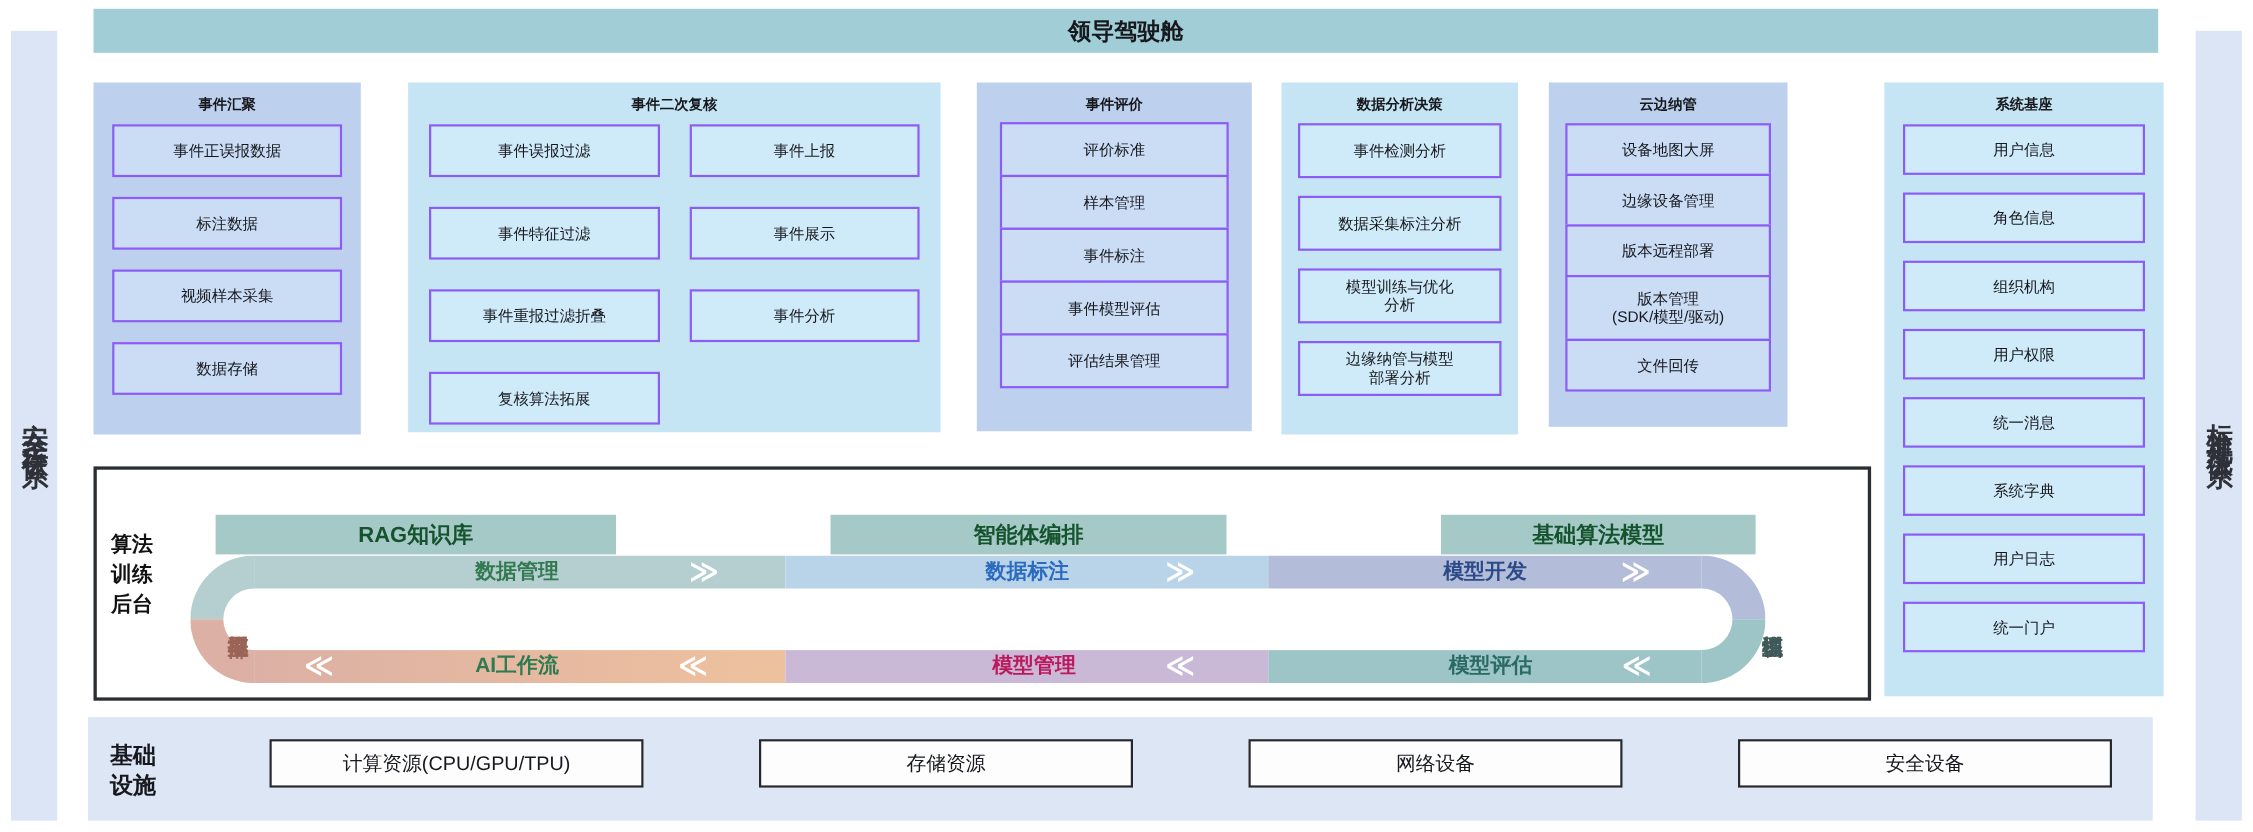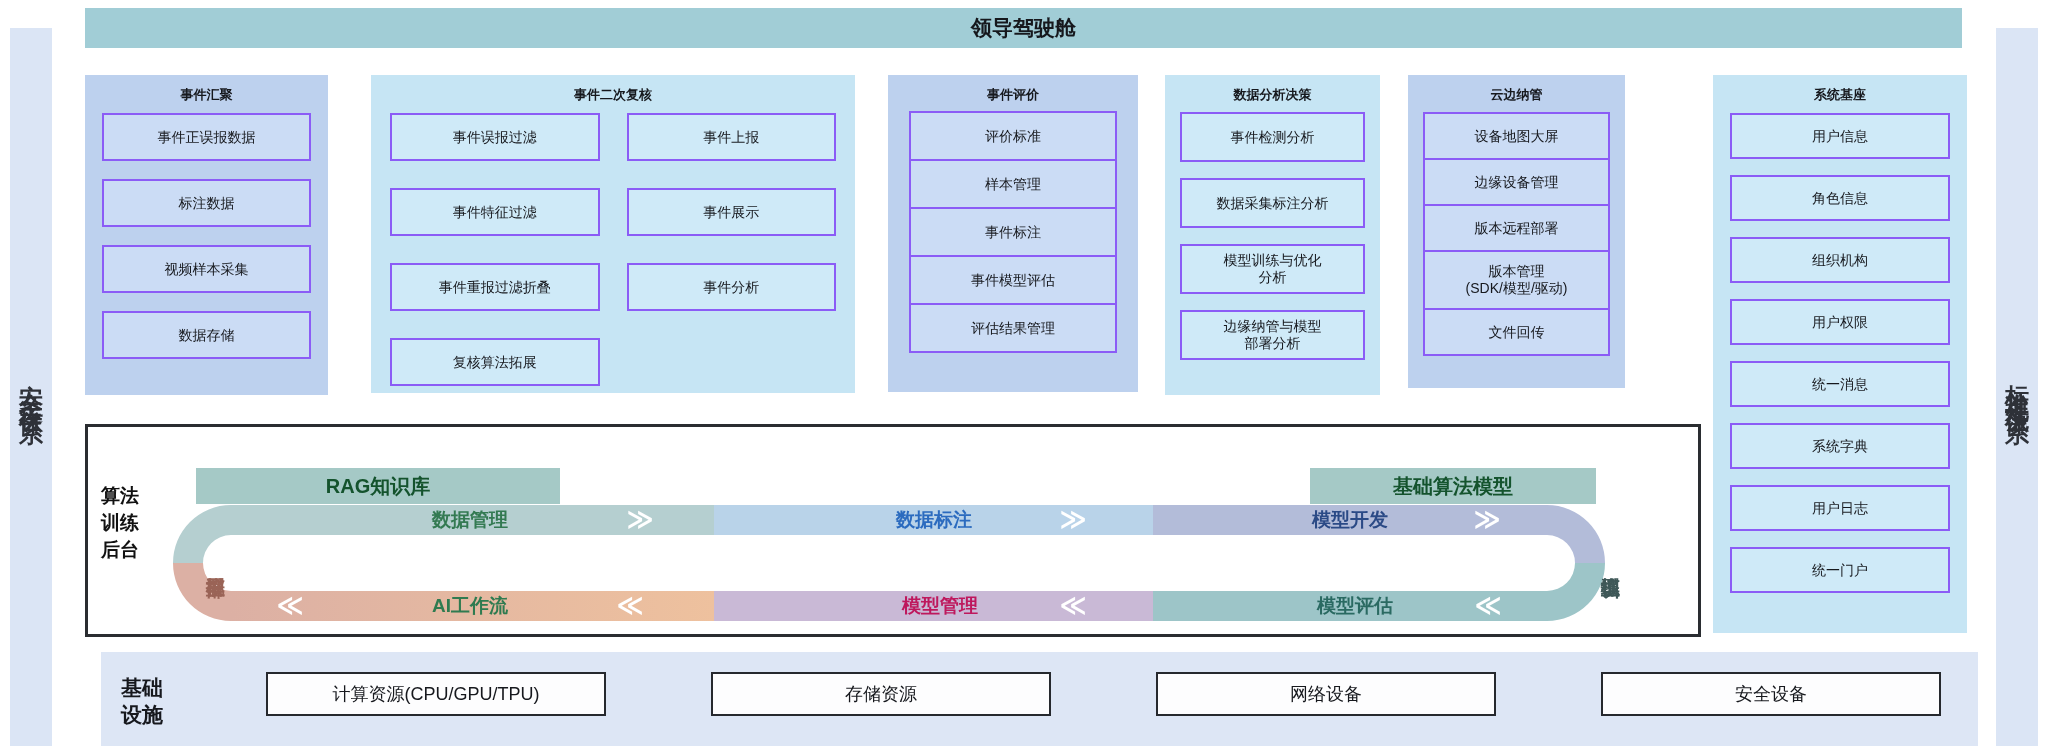--- a/index.html
+++ b/index.html
@@ -47,21 +47,21 @@
   .seg.top{top:0;height:36px;line-height:30px;}
   .seg.bot{top:86px;height:30px;line-height:30px;}
   .arrow{position:absolute;transform:translateX(-50%);color:#ffffff;font-size:26px;font-weight:bold;}
   .arrow.top{top:0;height:30px;line-height:28px;}
   .arrow.bot{top:86px;height:30px;line-height:28px;}
   .cap{position:absolute;top:0;height:116px;writing-mode:vertical-lr;text-orientation:upright;
        display:flex;align-items:center;justify-content:center;font-size:19px;font-weight:bold;line-height:1;}
   .cap.lft{left:27px;width:32px;color:#9a6457;}
   .cap.rgt{left:1422px;width:32px;color:#3f5858;}
   
-  .infra{position:absolute;left:101px;top:652px;width:1877px;height:94px;background:#dde6f5;}
+  .infra{position:absolute;left:80px;top:652px;width:1877px;height:94px;background:#dde6f5;}
   .infralabel{position:absolute;left:20px;top:22px;font-size:21px;font-weight:bold;line-height:1.3;
         white-space:pre-line;}
   .ibox{position:absolute;top:20px;width:340px;height:44px;background:#fdfdfe;border:2px solid #26292e;
         box-sizing:border-box;display:flex;align-items:center;justify-content:center;font-size:18px;}
 </style>
 </head>
 <body>
 
 <div class="page">
 
@@ -147,20 +147,21 @@
       <div class="box">统一门户</div>
     </div>
   </div>
 
   <div class="midbox">
     <div class="midlabel">算法
 训练
 后台</div>
 
     <div class="hdrbar" style="left:108px;width:364px">RAG知识库</div>
+    <div class="hdrbar" style="left:667px;width:360px">智能体编排</div>
     <div class="hdrbar" style="left:1222px;width:286px">基础算法模型</div>
 
     <div class="loop">
       <svg width="1432" height="116" viewBox="0 0 1432 116">
         <defs>
           <linearGradient id="salmonGrad" x1="0" y1="0" x2="1" y2="0">
             <stop offset="0" stop-color="#dcb0a4"></stop>
             <stop offset="1" stop-color="#eec19e"></stop>
           </linearGradient>
         </defs>

